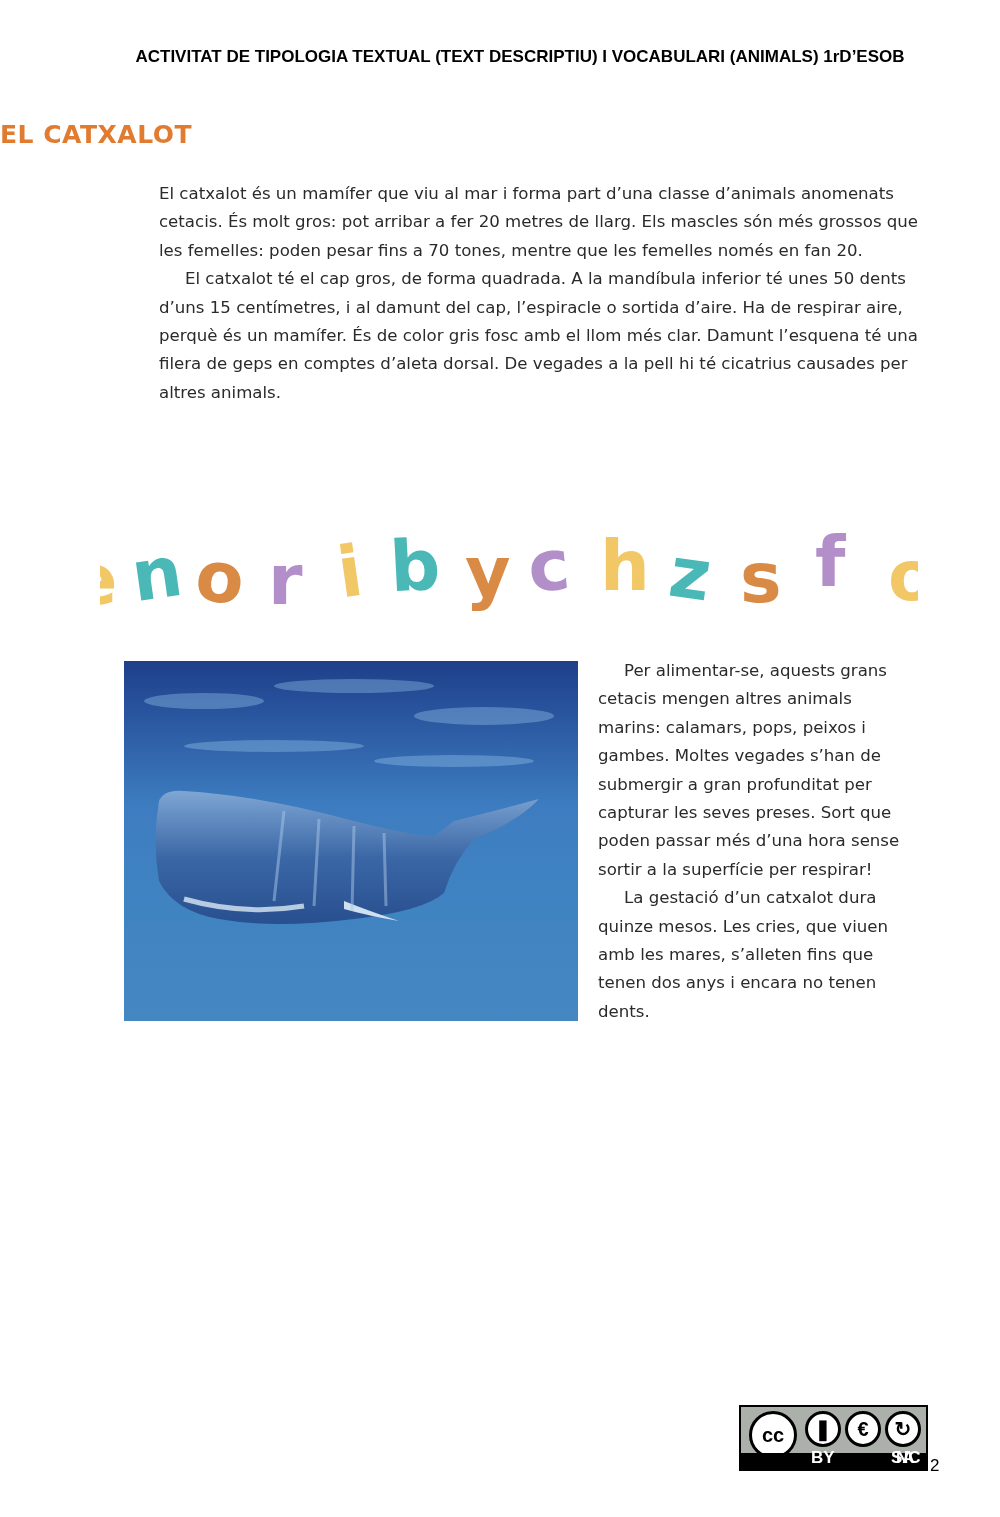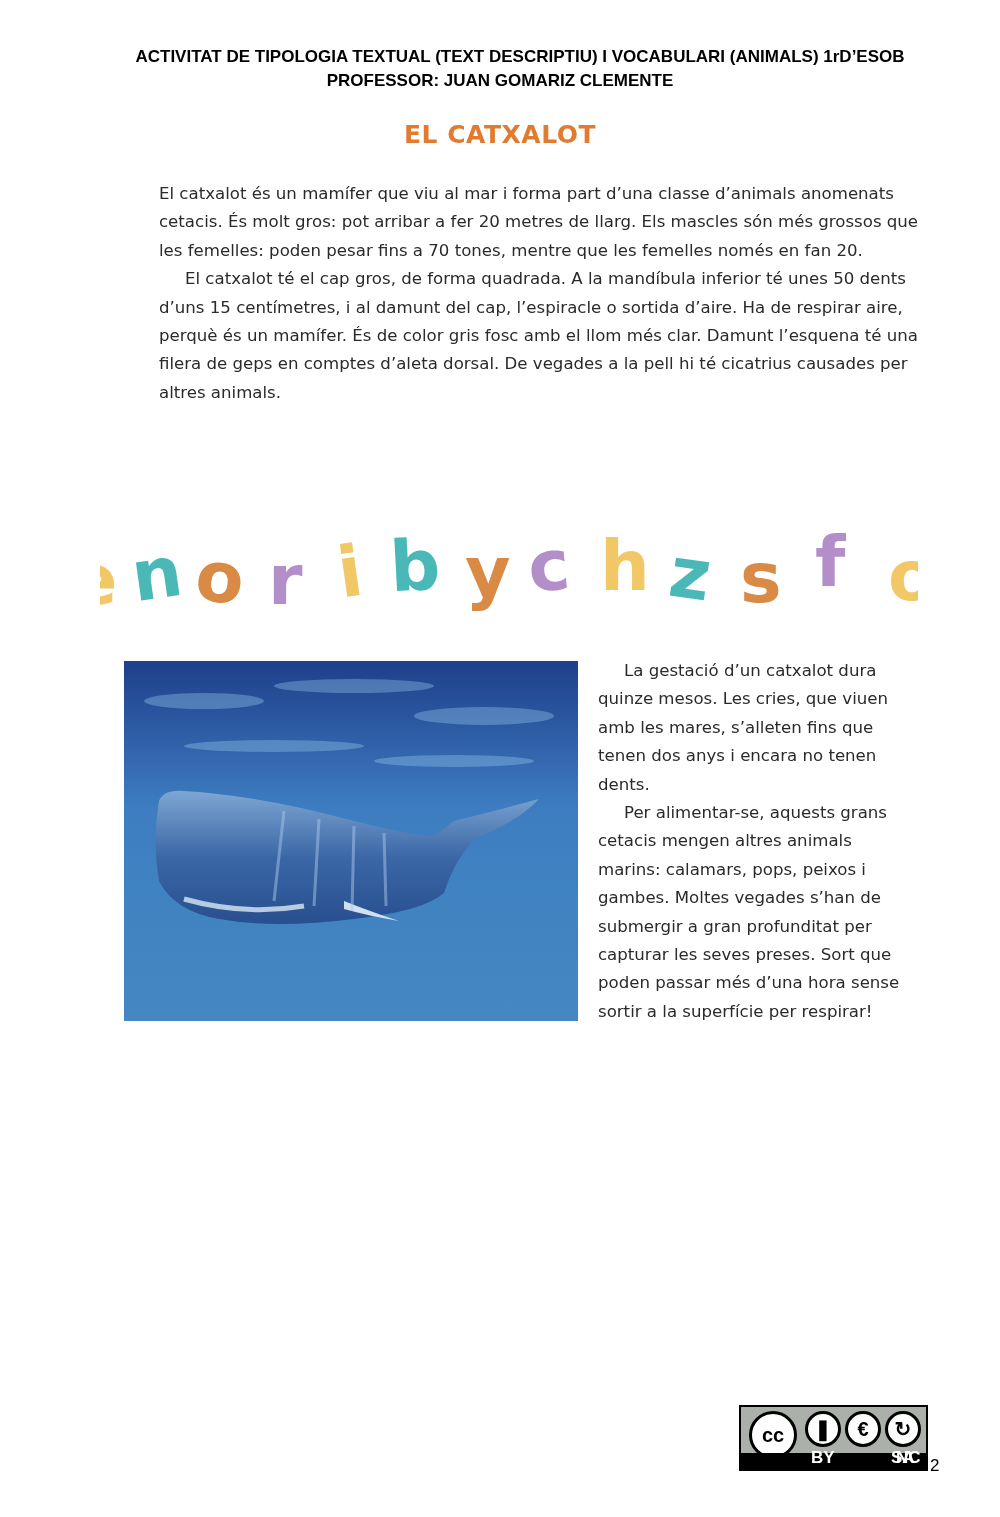--- a/index.html
+++ b/index.html
@@ -1,20 +1,20 @@
 <!DOCTYPE html>
 <html><head>
 <meta charset="utf-8">
 <style>
   html, body { margin:0; padding:0; background:#ffffff; }
   body { width:1000px; height:1517px; position:relative; overflow:hidden; font-family:"Liberation Sans", sans-serif; color:#1a1a1a; }
   .hdr { position:absolute; left:0; right:0; top:45px; text-align:center; font-family:"Liberation Sans", sans-serif; font-weight:bold; font-size:17px; line-height:24px; color:#000; }
   .hdr div { white-space:nowrap; }
   .hdr .l1 { padding-left:40px; }
-  .title { position:absolute; left:0; right:0; top:120px; text-align:center; font-family:"DejaVu Sans", sans-serif; font-weight:bold; font-size:25px; color:#e07b30; letter-spacing:0.5px; }
+  .title { position:absolute; left:0; right:0; top:120px; text-align:left; font-family:"DejaVu Sans", sans-serif; font-weight:bold; font-size:25px; color:#e07b30; letter-spacing:0.5px; }
   .body-text { position:absolute; left:127px; top:180px; width:760px; font-family:"DejaVu Sans", sans-serif; font-size:16.6px; line-height:28.4px; color:#2a2a2a;margin-left:32px; }
   .body-text p { margin:0; }
   .body-text p.ind { text-indent:26px; }
   .letters { position:absolute; left:100px; top:525px; width:818px; height:105px; overflow:hidden; }
   .letters span { position:absolute; font-family:"DejaVu Sans", sans-serif; font-weight:bold; font-size:70px; line-height:70px; }
   .photo { position:absolute; left:124px; top:661px; width:454px; height:360px; overflow:hidden;
            background: linear-gradient(180deg, #1f3f8a 0%, #2c5aa3 18%, #3d7cc0 40%, #3f82c2 60%, #4587c1 100%); }
   .photo svg { position:absolute; left:0; top:0; }
   .side-text { position:absolute; left:598px; top:657px; width:310px; font-family:"DejaVu Sans", sans-serif; font-size:16.6px; line-height:28.4px; color:#2a2a2a; }
   .side-text p { margin:0; }
@@ -23,21 +23,20 @@
   .cc .strip { position:absolute; left:0; right:0; bottom:0; height:16px; background:#000; }
   .cc .lbl { position:absolute; bottom:1px; color:#fff; font-family:"Liberation Sans", sans-serif; font-weight:bold; font-size:17px; }
   .cc .circ { position:absolute; border-radius:50%; background:#fff; border:3px solid #000; box-sizing:border-box; display:flex; align-items:center; justify-content:center; font-family:"Liberation Sans", sans-serif; font-weight:bold; color:#000; }
   .pagenum { position:absolute; left:930px; top:1456px; font-family:"Liberation Sans", sans-serif; font-size:17px; color:#000; }
 </style>
 </head>
 <body>
 
 <div class="hdr">
   <div class="l1">ACTIVITAT DE TIPOLOGIA TEXTUAL (TEXT DESCRIPTIU) I VOCABULARI (ANIMALS) 1rD’ESOB</div>
-  <div>PROFESSOR: JUAN GOMARIZ CLEMENTE</div>
 </div>
 
 <div class="title">EL CATXALOT</div>
 
 <div class="body-text">
   <p>El catxalot és un mamífer que viu al mar i forma part d’una classe d’animals anomenats cetacis. És molt gros: pot arribar a fer 20 metres de llarg. Els mascles són més grossos que les femelles: poden pesar fins a 70 tones, mentre que les femelles només en fan 20.</p>
   <p class="ind">El catxalot té el cap gros, de forma quadrada. A la mandíbula inferior té unes 50 dents d’uns 15 centímetres, i al damunt del cap, l’espiracle o sortida d’aire. Ha de respirar aire, perquè és un mamífer. És de color gris fosc amb el llom més clar. Damunt l’esquena té una filera de geps en comptes d’aleta dorsal. De vegades a la pell hi té cicatrius causades per altres animals.</p>
 </div>
 
 <div class="letters">
@@ -78,22 +77,22 @@
     <g stroke="#a9c6e6" stroke-width="3" opacity="0.5">
       <line x1="160" y1="150" x2="150" y2="240"></line>
       <line x1="195" y1="158" x2="190" y2="245"></line>
       <line x1="230" y1="165" x2="228" y2="250"></line>
       <line x1="260" y1="172" x2="262" y2="245"></line>
     </g>
   </svg>
 </div>
 
 <div class="side-text">
+  <p class="ind">Per alimentar-se, aquests grans cetacis mengen altres animals marins: calamars, pops, peixos i gambes. Moltes vegades s’han de submergir a gran profunditat per capturar les seves preses. Sort que poden passar més d’una hora sense sortir a la superfície per respirar!</p>
   <p class="ind">La gestació d’un catxalot dura quinze mesos. Les cries, que viuen amb les mares, s’alleten fins que tenen dos anys i encara no tenen dents.</p>
-  <p class="ind">Per alimentar-se, aquests grans cetacis mengen altres animals marins: calamars, pops, peixos i gambes. Moltes vegades s’han de submergir a gran profunditat per capturar les seves preses. Sort que poden passar més d’una hora sense sortir a la superfície per respirar!</p>
 </div>
 
 <div class="cc">
   <div class="circ" style="left:8px;top:4px;width:48px;height:48px;font-size:20px;">
     <span>cc</span>
   </div>
   <div class="circ" style="left:64px;top:4px;width:36px;height:36px;font-size:20px;">❚</div>
   <div class="circ" style="left:104px;top:4px;width:36px;height:36px;font-size:20px;">€</div>
   <div class="circ" style="left:144px;top:4px;width:36px;height:36px;font-size:20px;">↻</div>
   <div class="strip"></div>

